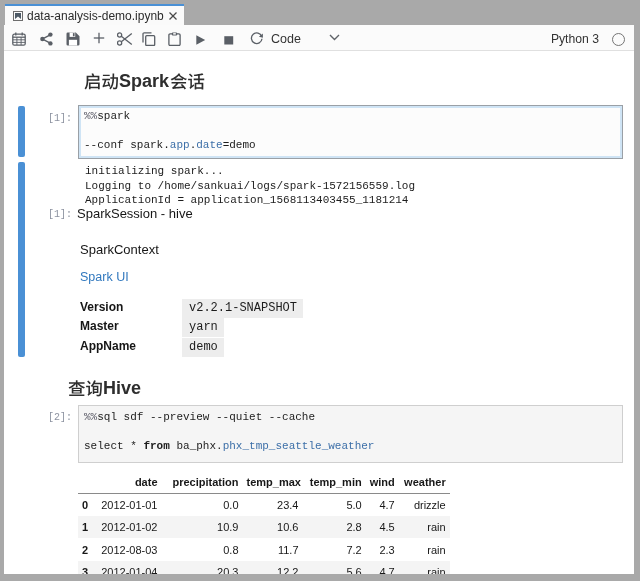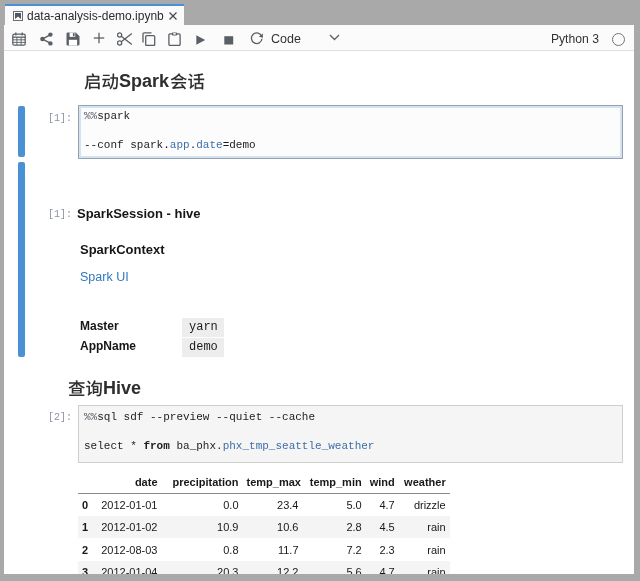--- a/index.html
+++ b/index.html
@@ -25,21 +25,21 @@
   .prompt { position:absolute; font-family:"Liberation Mono",monospace; font-size:10px; color:#8c92a0; width:68px; text-align:right; }
   .collapser { position:absolute; left:14px; width:7px; background:#4a90d5; border-radius:2px; }
   .cellbox { position:absolute; left:74px; width:545px; }
   #cell1 { top:53px; height:54px; background:#fcfcfc; border:1px solid #9aa0a6; box-shadow:inset 0 0 0 2px #cfe4f5; }
   #cell2 { top:353px; height:58px; background:#f5f5f5; border:1px solid #cfcfcf; }
   .code { font-family:"Liberation Mono",monospace; font-size:11px; line-height:14.5px; color:#1c1c1c; white-space:pre; }
   .hmeta { color:#5a5a66; }
   .hprop { color:#3c6fa8; }
   .hkw { font-weight:bold; }
   .stream { font-family:"Liberation Mono",monospace; font-size:11px; line-height:14.5px; color:#1c1c1c; white-space:pre; }
-  .bold13 { font-size:13px; font-weight:bold; color:#161616; }
+  .bold13 { font-size:13px; font-weight:normal; color:#161616; }
   .link { font-size:12.5px; color:#3178be; }
   .dlrow { position:absolute; left:76px; }
   .dlrow .lab { display:inline-block; width:102px; font-size:12px; font-weight:bold; color:#161616; }
   .dlrow .chip { font-family:"Liberation Mono",monospace; font-size:12px; color:#1c1c1c; background:#ededed; padding:2px 6px 3px 7px; }
 
   
   #dftable { position:absolute; left:74px; top:419px; border-collapse:collapse; table-layout:fixed; width:371.7px; font-size:11px; color:#181818; }
   #dftable th, #dftable td { padding:0 4px; height:22.7px; overflow:hidden; white-space:nowrap; text-align:right; vertical-align:middle; font-weight:normal; }
   #dftable thead th { font-weight:bold; }
   #dftable tbody th { font-weight:bold; text-align:right; }
@@ -132,24 +132,28 @@
 
       <div class="collapser" style="top:54px; height:51px;"></div>
       <div class="prompt" style="top:61px; left:0;">[1]:</div>
       <div class="cellbox" id="cell1">
         <div class="code" style="padding:3px 0 0 5px;"><span class="hmeta">%%</span>spark
 
 <span>--conf spark.</span><span class="hprop">app</span>.<span class="hprop">date</span>=demo</div>
       </div>
 
       <div class="collapser" style="top:109.5px; height:195.5px;"></div>
+      <div class="stream abs" style="left:81px; top:112px;">initializing spark...
+Logging to /home/sankuai/logs/spark-1572156559.log
+ApplicationId = application_1568113403455_1181214</div>
       <div class="prompt" style="top:157px; left:0;">[1]:</div>
       <div class="bold13 abs" style="left:73px; top:154px;">SparkSession - hive</div>
       <div class="bold13 abs" style="left:76px; top:190px;">SparkContext</div>
       <div class="link abs" style="left:76px; top:218px;">Spark UI</div>
+      <div class="dlrow" style="top:245px;"><span class="lab">Version</span><span class="chip">v2.2.1-SNAPSHOT</span></div>
       <div class="dlrow" style="top:284px;"><span class="lab">AppName</span><span class="chip">demo</span></div>
       <div class="dlrow" style="top:264px;"><span class="lab">Master</span><span class="chip">yarn</span></div>
 
       <div class="abs" style="left:64px; top:323px;text-align:right;"><svg width="80" height="26" viewBox="0 0 80 26" fill="#2e2e2e">
           <path transform="translate(0,20) scale(0.017500,-0.017500)" d="M308 219H684V149H308ZM308 350H684V282H308ZM214 414V85H782V414ZM68 30V-54H935V30ZM450 844V724H55V641H354C271 554 148 477 31 438C51 419 78 385 92 362C225 415 360 513 450 627V445H544V627C636 516 772 420 906 370C920 394 948 429 968 447C847 485 722 557 639 641H946V724H544V844Z"></path>
           <path transform="translate(17.4,20) scale(0.017500,-0.017500)" d="M101 770C149 722 211 654 239 611L308 673C279 715 214 779 165 824ZM39 533V442H170V117C170 72 141 40 121 27C137 9 160 -31 168 -54C184 -32 214 -7 389 126C379 144 364 181 357 206L262 136V533ZM498 844C457 721 386 597 304 519C327 504 367 473 385 455L420 496V59H506V118H742V524H441C461 551 480 581 498 612H850C838 214 823 60 793 26C782 13 772 9 753 9C729 9 677 9 619 14C635 -12 647 -52 648 -77C703 -80 759 -81 793 -76C829 -72 853 -62 877 -28C916 22 930 183 943 651C944 664 944 698 944 698H544C563 737 580 778 595 819ZM658 284V195H506V284ZM658 358H506V447H658Z"></path>
           <text x="34.9" y="18.8" font-family="Liberation Sans,sans-serif" font-size="18" font-weight="bold" fill="#2e2e2e">Hive</text>
         </svg></div>
 
       <div class="prompt" style="top:360px; left:0;">[2]:</div>

